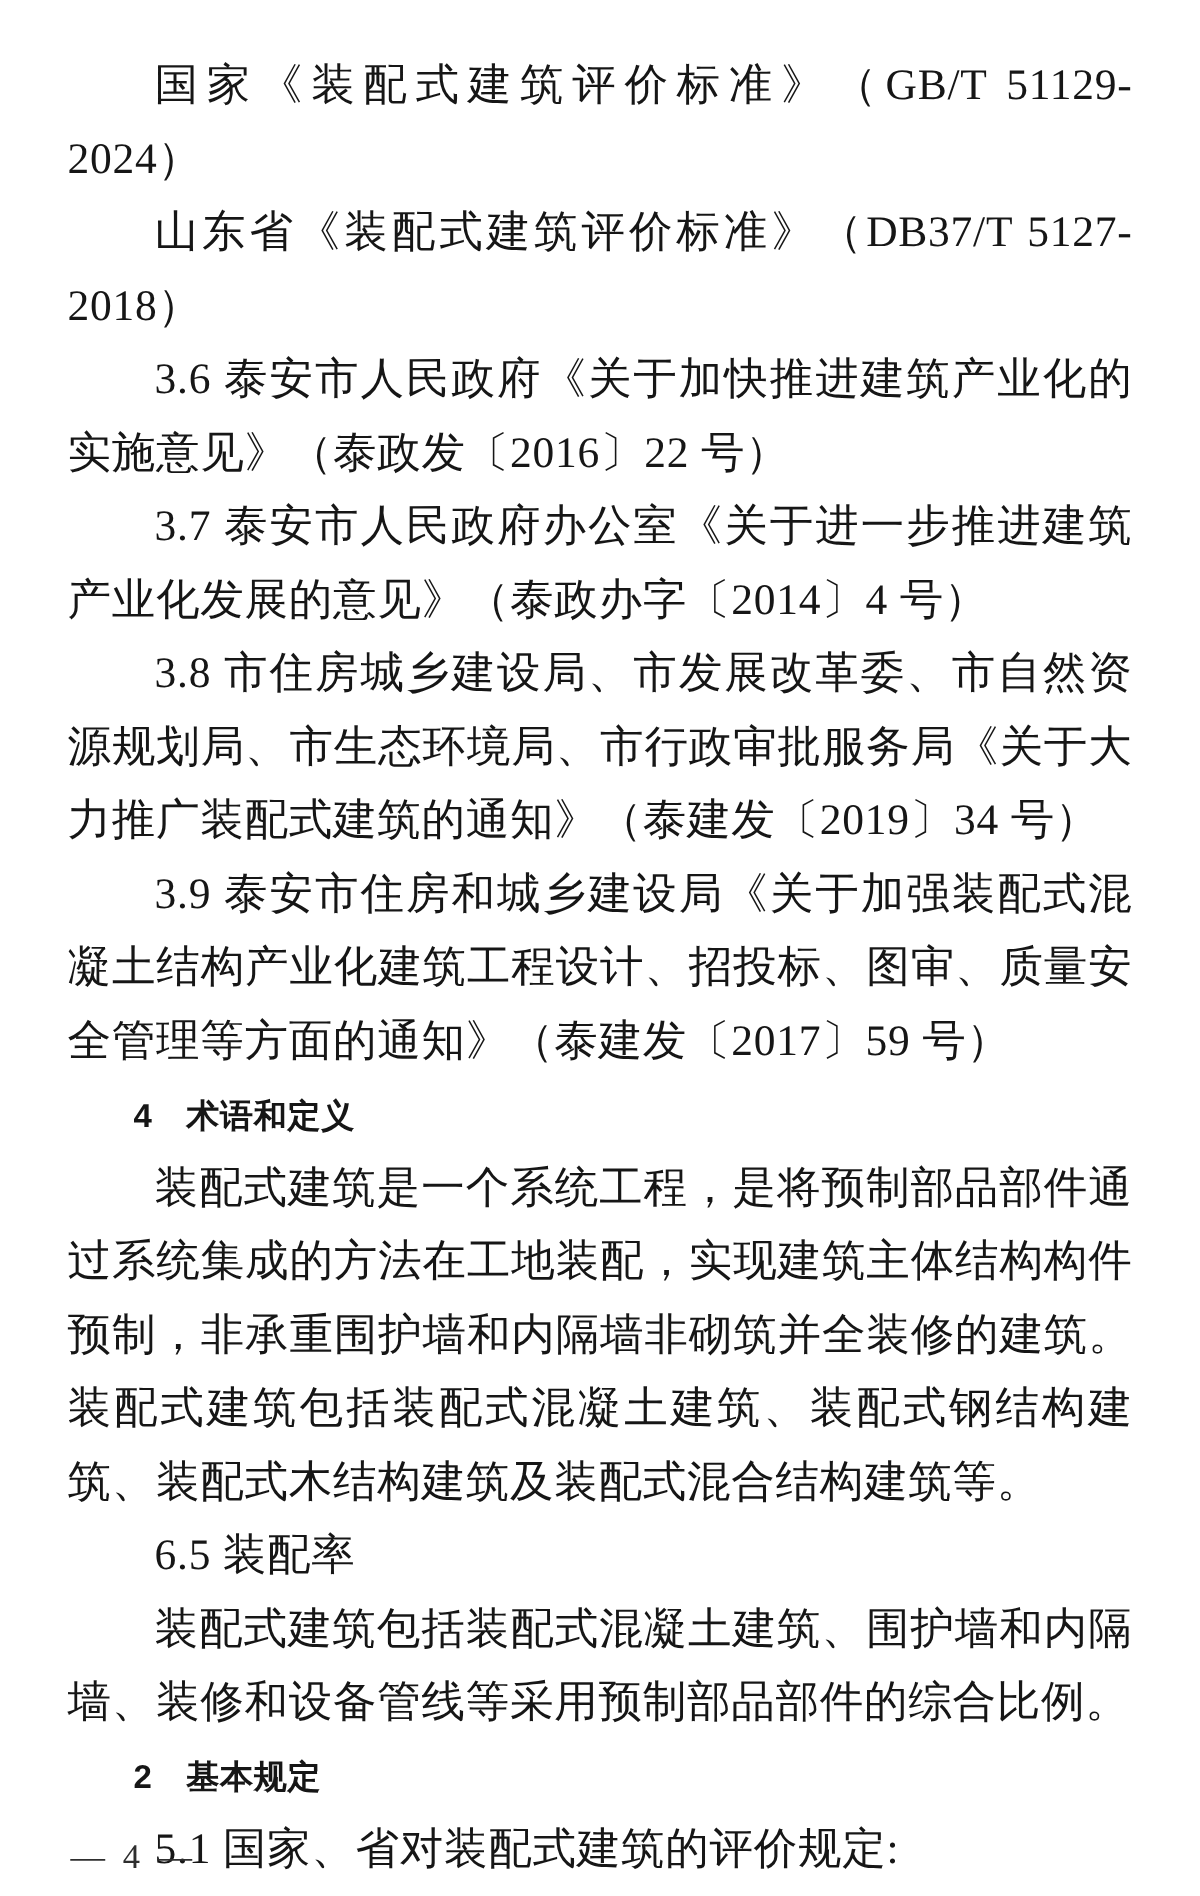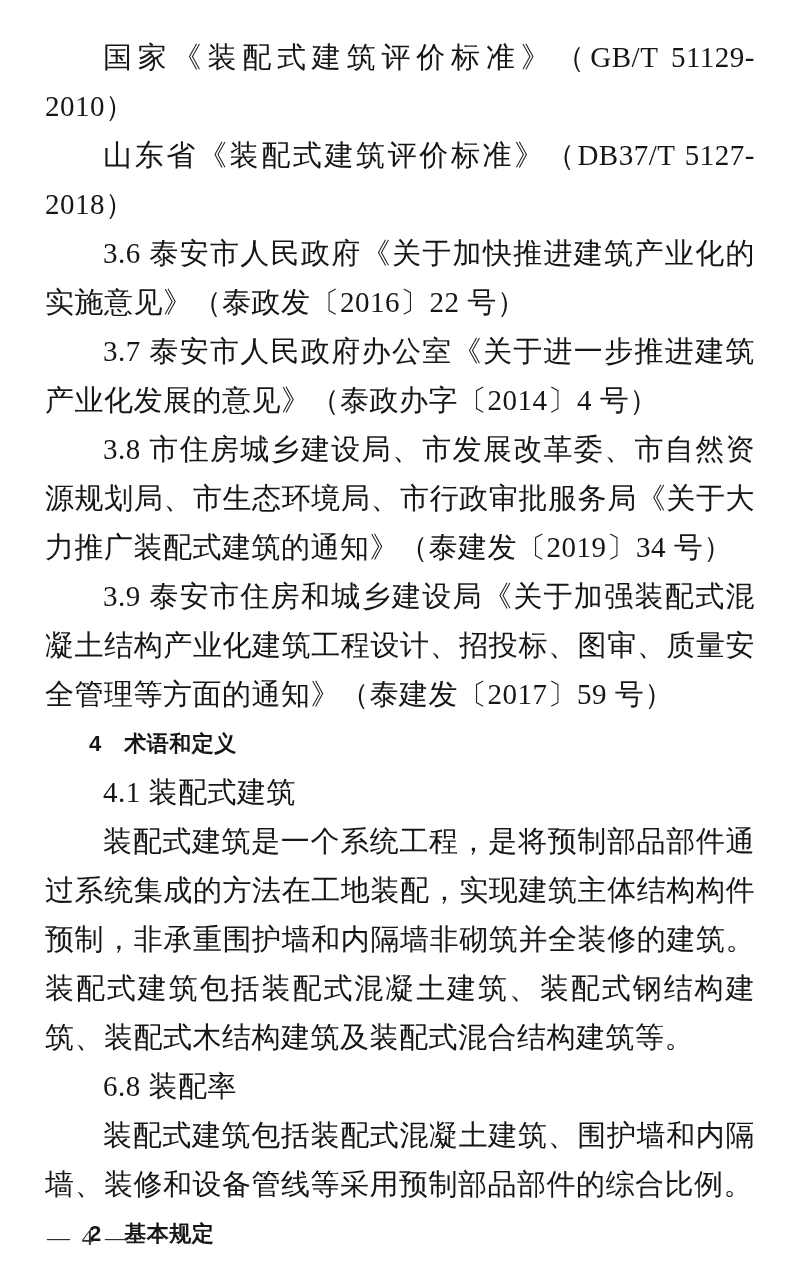--- a/index.html
+++ b/index.html
@@ -48,30 +48,29 @@
     color: #2e2e2e;
     letter-spacing: 3px;
   }
 </style>
 </head>
 <body>
 
 <div class="page">
   <main class="content">
     <div id="paragraphs">
-        <p class="para">国家《装配式建筑评价标准》（GB/T 51129-2010）</p>
+        <p class="para">国家《装配式建筑评价标准》（GB/T 51129-2024）</p>
         <p class="para">山东省《装配式建筑评价标准》（DB37/T 5127-2018）</p>
         <p class="para">3.6 泰安市人民政府《关于加快推进建筑产业化的实施意见》（泰政发〔2016〕22 号）</p>
         <p class="para">3.7 泰安市人民政府办公室《关于进一步推进建筑产业化发展的意见》（泰政办字〔2014〕4 号）</p>
         <p class="para">3.8 市住房城乡建设局、市发展改革委、市自然资源规划局、市生态环境局、市行政审批服务局《关于大力推广装配式建筑的通知》（泰建发〔2019〕34 号）</p>
         <p class="para">3.9 泰安市住房和城乡建设局《关于加强装配式混凝土结构产业化建筑工程设计、招投标、图审、质量安全管理等方面的通知》（泰建发〔2017〕59 号）</p>
         <h2 class="heading">4　术语和定义</h2>
-        <p class="para">4.1 装配式建筑</p>
         <p class="para">装配式建筑是一个系统工程，是将预制部品部件通过系统集成的方法在工地装配，实现建筑主体结构构件预制，非承重围护墙和内隔墙非砌筑并全装修的建筑。装配式建筑包括装配式混凝土建筑、装配式钢结构建筑、装配式木结构建筑及装配式混合结构建筑等。</p>
-        <p class="para">6.8 装配率</p>
+        <p class="para">6.5 装配率</p>
         <p class="para">装配式建筑包括装配式混凝土建筑、围护墙和内隔墙、装修和设备管线等采用预制部品部件的综合比例。</p>
         <h2 class="heading">2　基本规定</h2>
         <p class="para">5.1 国家、省对装配式建筑的评价规定:</p>
       </div>
   </main>
   <footer class="footer">
     <span>— 4 —</span>
   </footer>
 </div>
 

